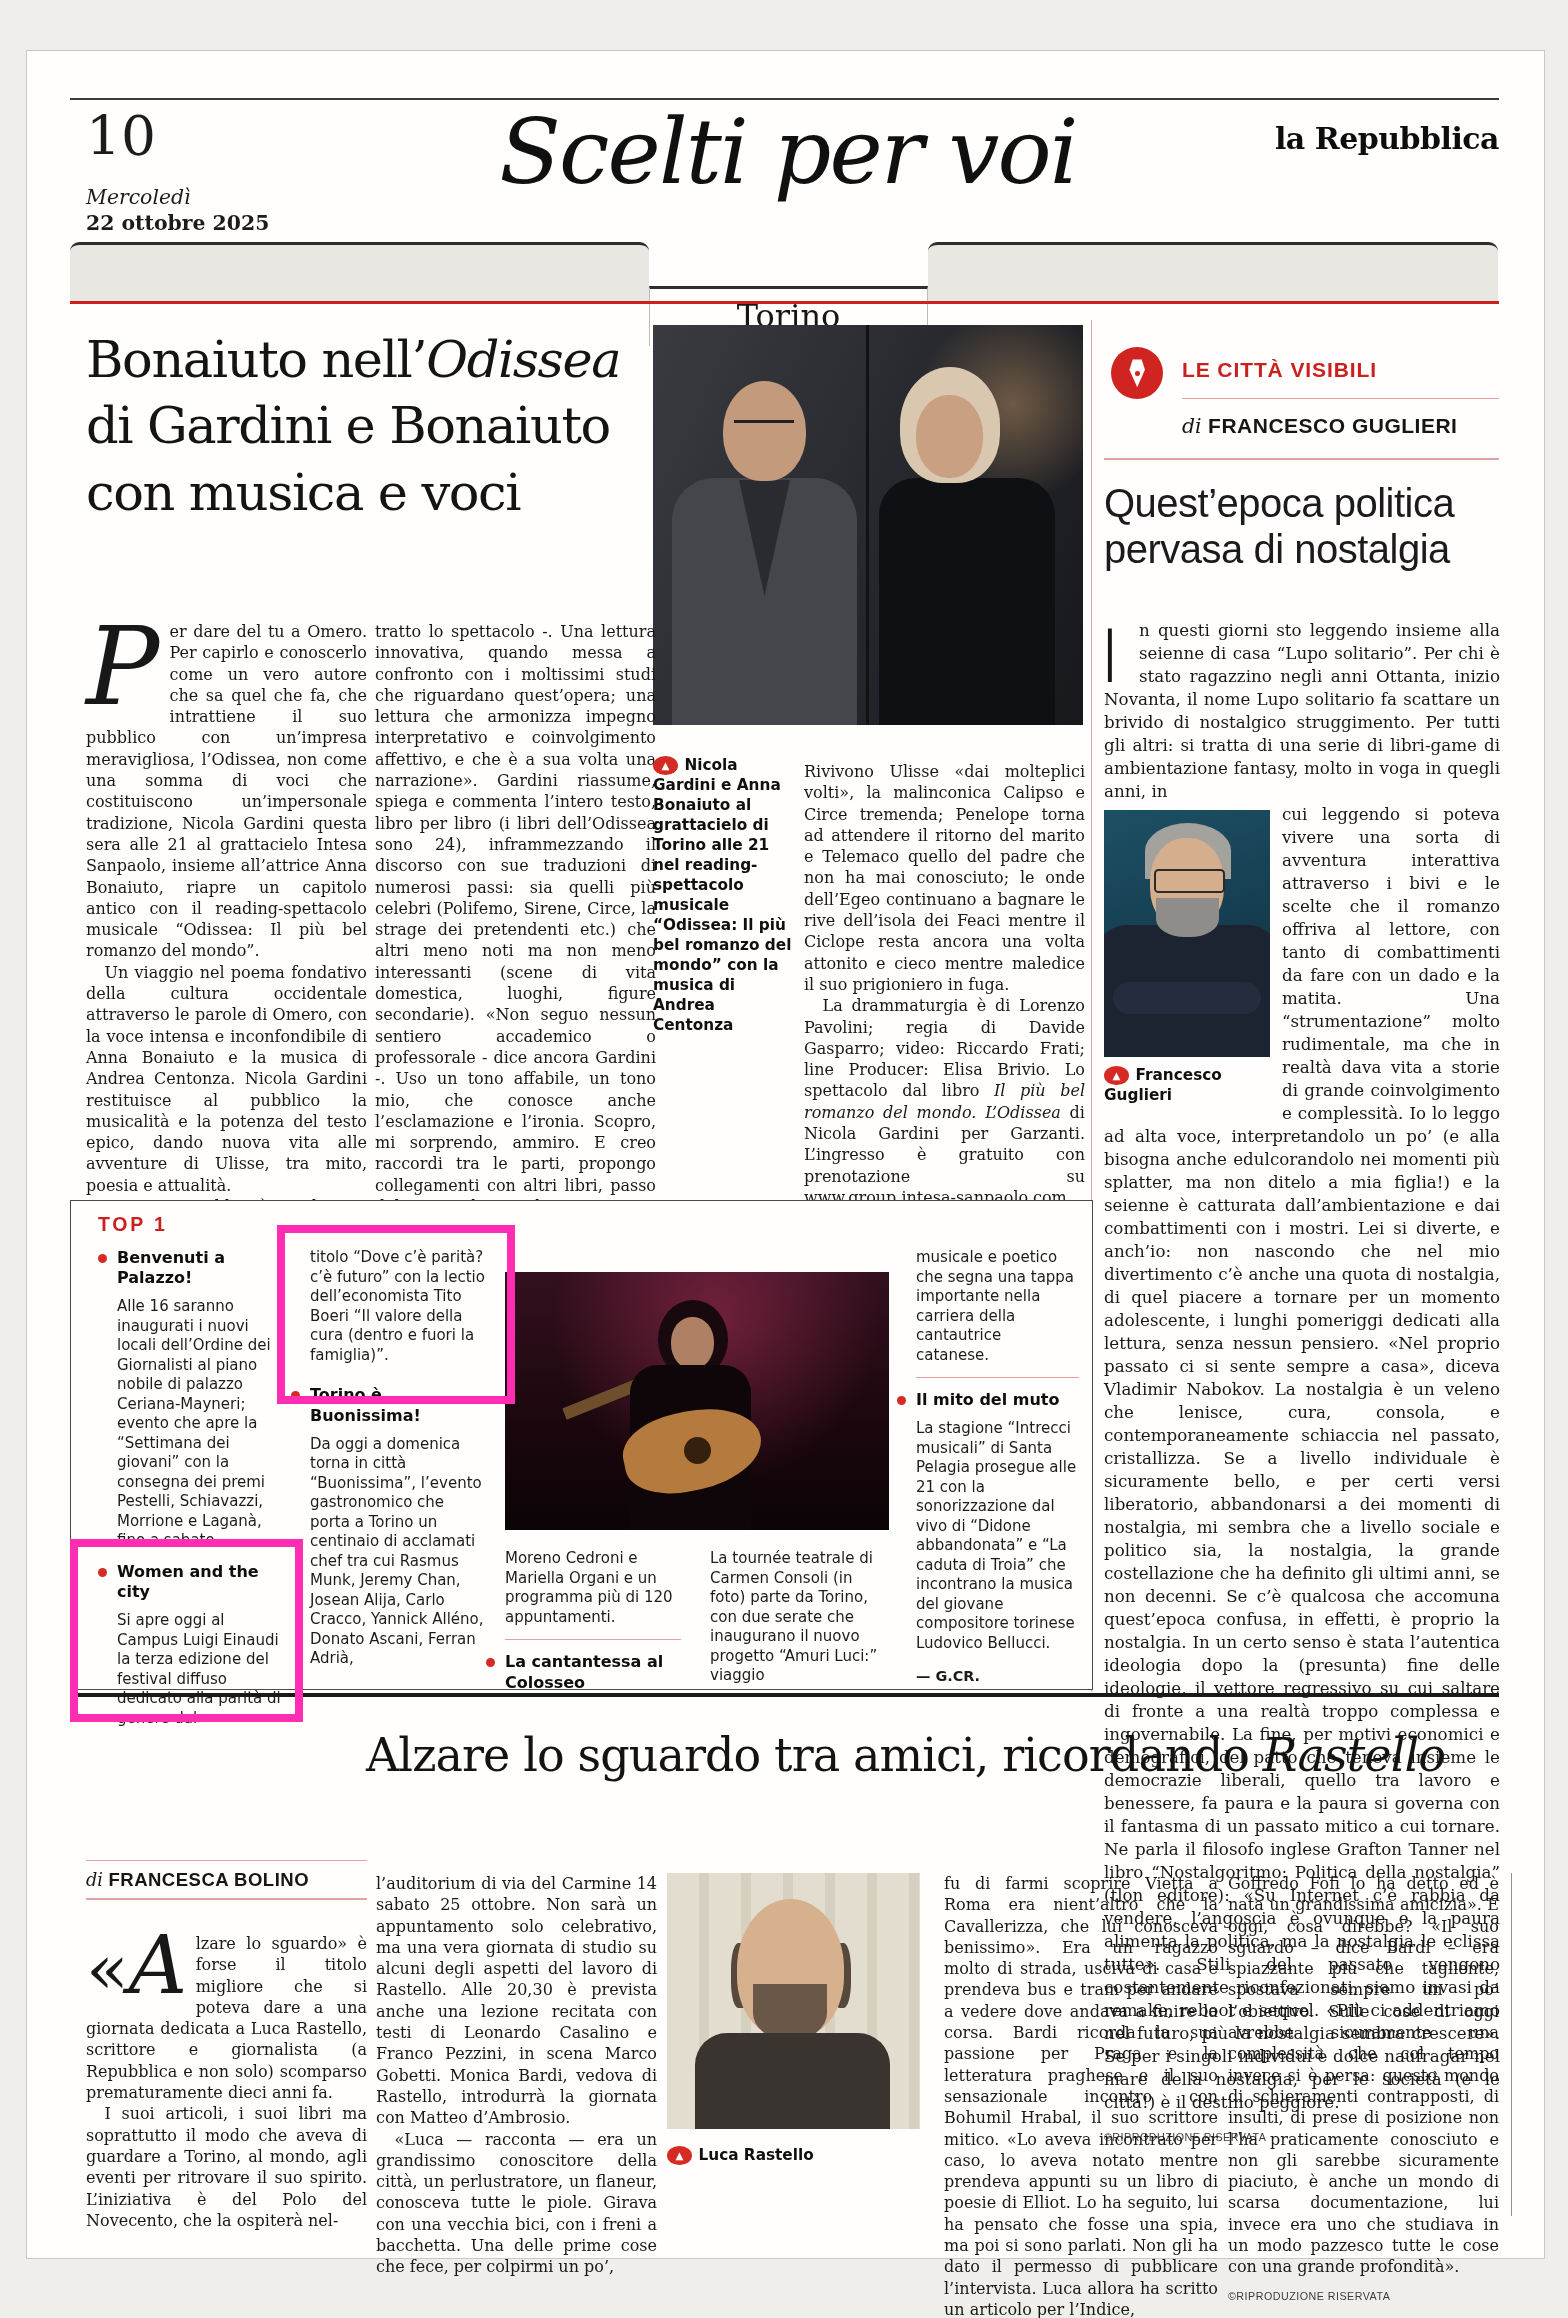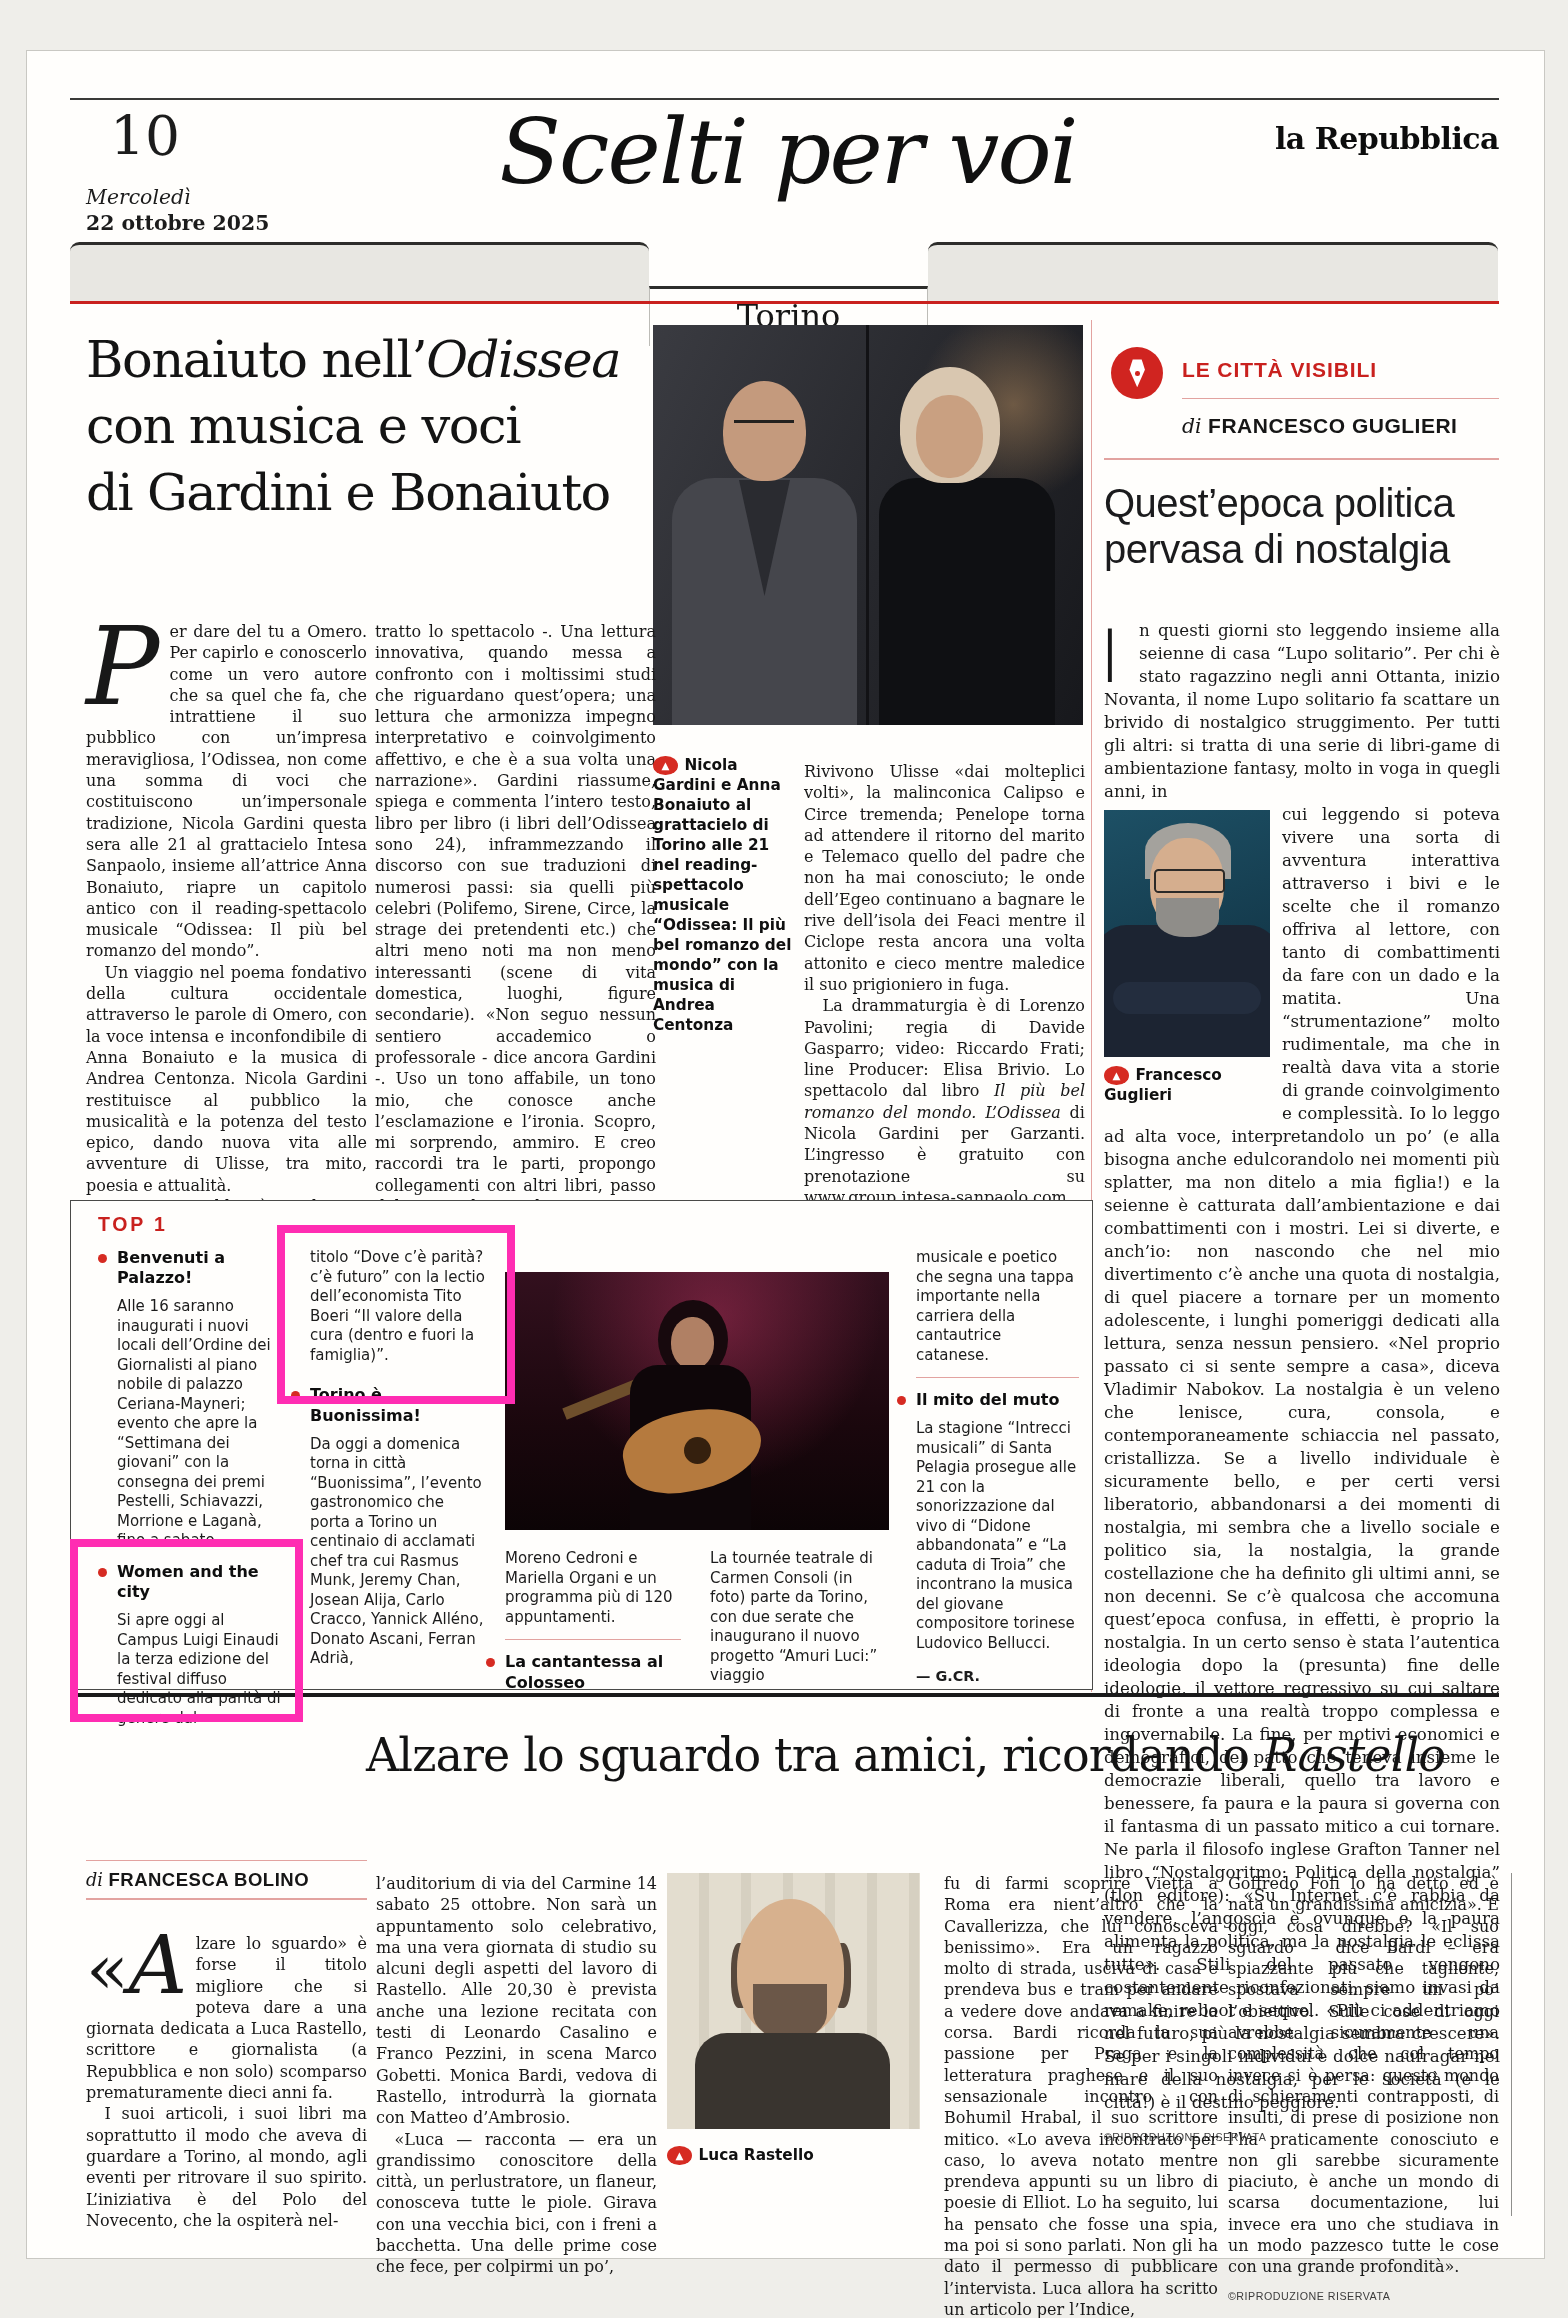--- a/index.html
+++ b/index.html
@@ -111,37 +111,37 @@
 
   .vline{background:#8f8f8c;}
 </style>
 </head>
 <body>
 
 <div id="canvas">
   <div id="sheet" class="abs"></div>
 
   <div class="abs rule" style="left:70px;top:98px;width:1429px;height:2.3px;"></div>
-  <div class="abs pagenum" style="left:86px;top:109px;margin-left:24px;">10</div>
+  <div class="abs pagenum" style="left:86px;top:109px;">10</div>
   <div class="abs dateline" style="left:86px;top:185px;">
     <div class="it">Mercoledì</div>
     <div class="bd">22 ottobre 2025</div>
   </div>
   <div class="abs script-title" style="left:482px;top:107px;width:612px;">Scelti per voi</div>
   <div class="abs masthead" style="left:1206px;top:121px;width:293px;">la Repubblica</div>
 
   <div class="abs band" style="left:70px;top:242px;width:579px;height:57px;"></div>
   <div class="abs tab-torino" style="left:649px;top:242px;width:277px;height:57px;">Torino</div>
   <div class="abs band" style="left:928px;top:242px;width:570px;height:57px;"></div>
   <div class="abs redrule" style="left:70px;top:301px;width:1429px;height:3.2px;"></div>
 
   <div class="abs main-hl" style="left:86px;top:327px;">
     <div><span>Bonaiuto nell’</span><span class="it">Odissea</span></div>
+    <div>di Gardini e Bonaiuto</div>
     <div>con musica e voci</div>
-    <div>di Gardini e Bonaiuto</div>
   </div>
 
   <div id="photo-main" class="ph" style="left:653px;top:325px;width:430px;height:400px;">
     <div class="glow"></div>
     <div class="man1-body"></div>
     <div class="man1-shirt"></div>
     <div class="man1-head"></div>
     <div class="man1-glass"></div>
     <div class="seam"></div>
     <div class="wom1-body"></div>

